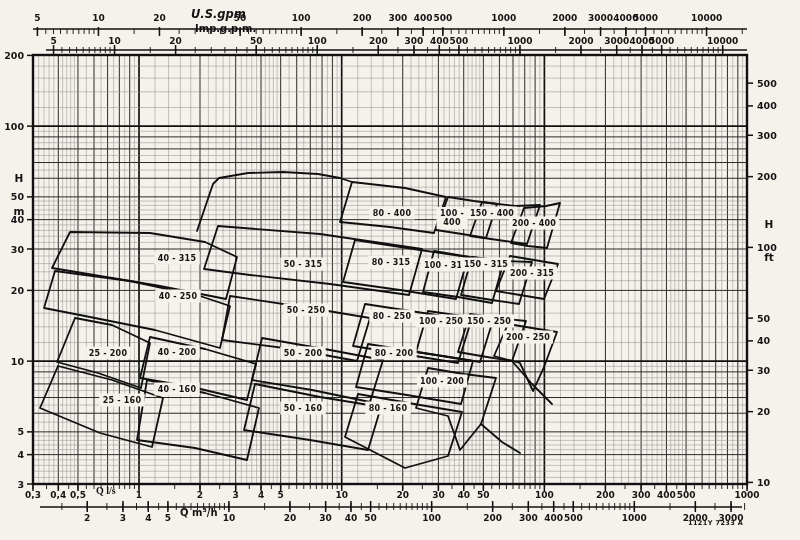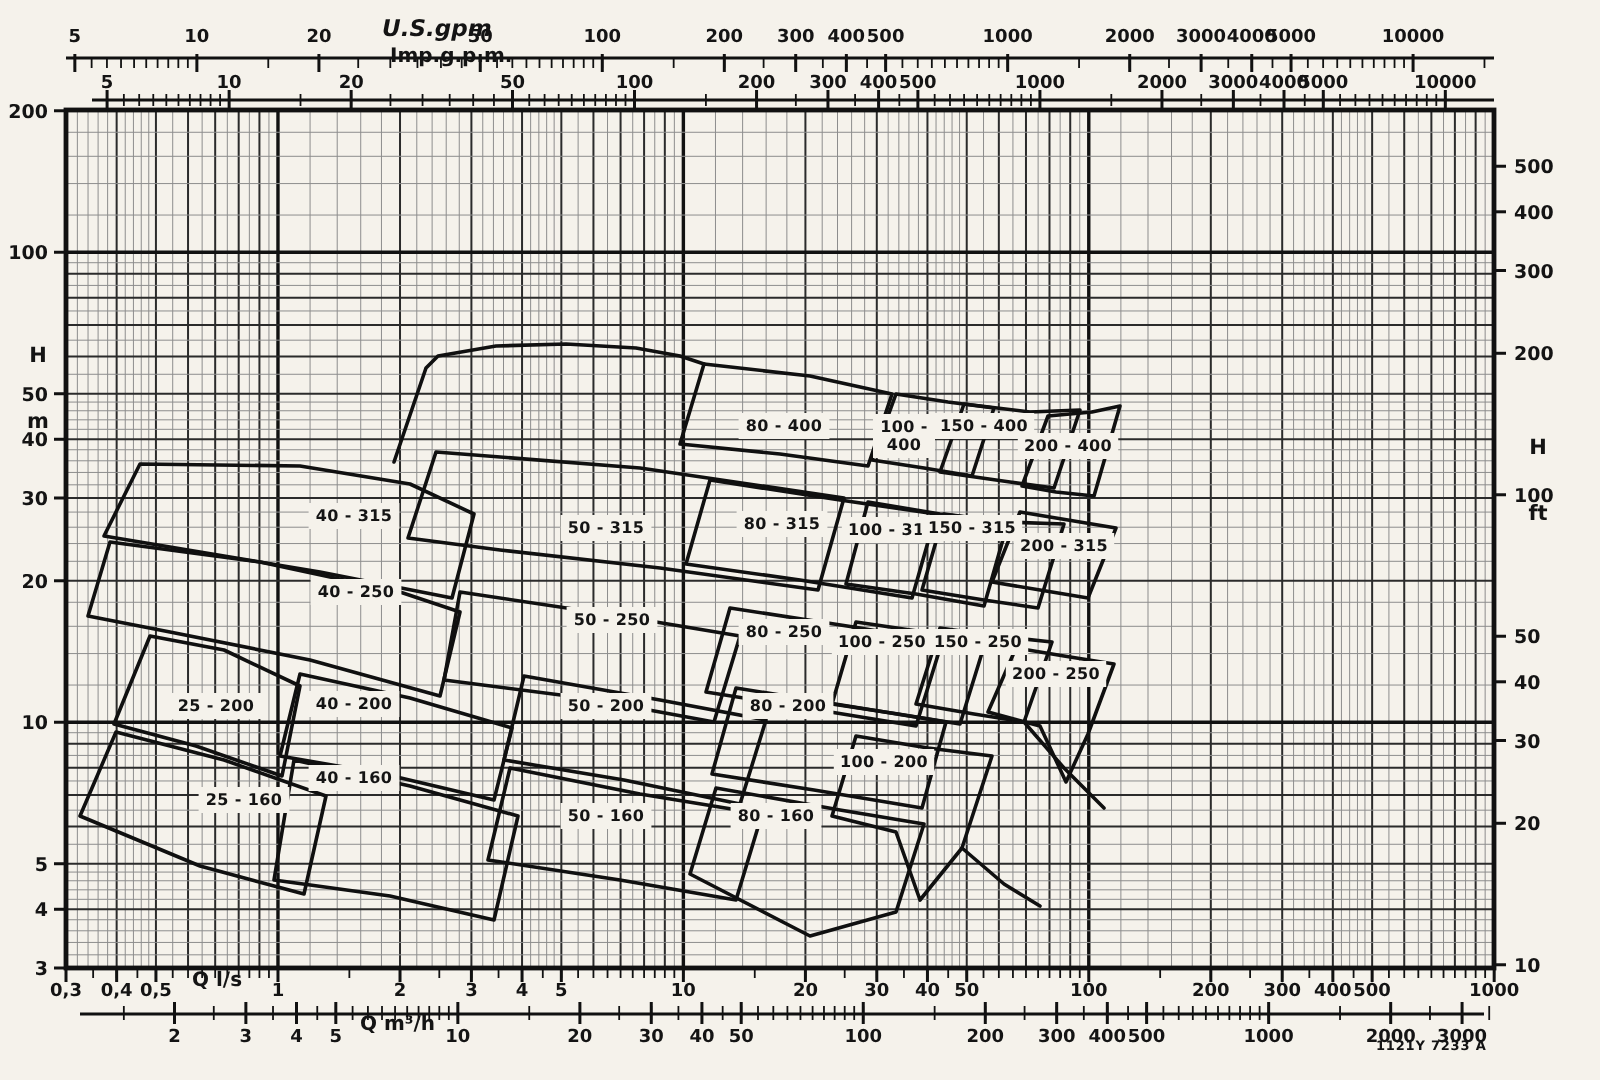--- a/index.html
+++ b/index.html
@@ -6,21 +6,21 @@
   .board{position:relative;width:800px;height:540px;background:#f5f2eb;
          font-family:"DejaVu Sans",sans-serif;color:#141414;overflow:hidden;}
   .board > svg{position:absolute;left:0;top:0;}
   svg text{font-family:"DejaVu Sans",sans-serif;fill:#141414;font-weight:bold;}
   .tl{font-size:9px;}
   .yl{font-size:9.5px;}
   .fl{font-size:8px;letter-spacing:0.2px;}
   .t{position:absolute;font-weight:bold;white-space:pre;}
   .us{left:191px;top:7px;font-size:11.5px;font-style:italic;}
   .imp{left:195px;top:23px;font-size:10px;text-align:right;}
-  .qls{left:96px;top:485px;font-size:10px;}
+  .qls{left:96px;top:485px;font-size:10px;font-family:Liberation Serif, serif;}
   .qm3h{left:180px;top:507px;font-size:10px;text-align:right;}
   .hm{left:8px;top:151px;width:22px;text-align:center;font-size:10.5px;line-height:11px;}
   .hft{left:757px;top:197px;width:24px;text-align:center;font-size:10.5px;line-height:11px;}
   .wm{left:688px;top:519px;font-size:6.5px;letter-spacing:0.4px;}
 </style>
 </head>
 <body>
 
 <div class="board">
   <svg id="plot" width="800" height="540" viewBox="0 0 800 540">

